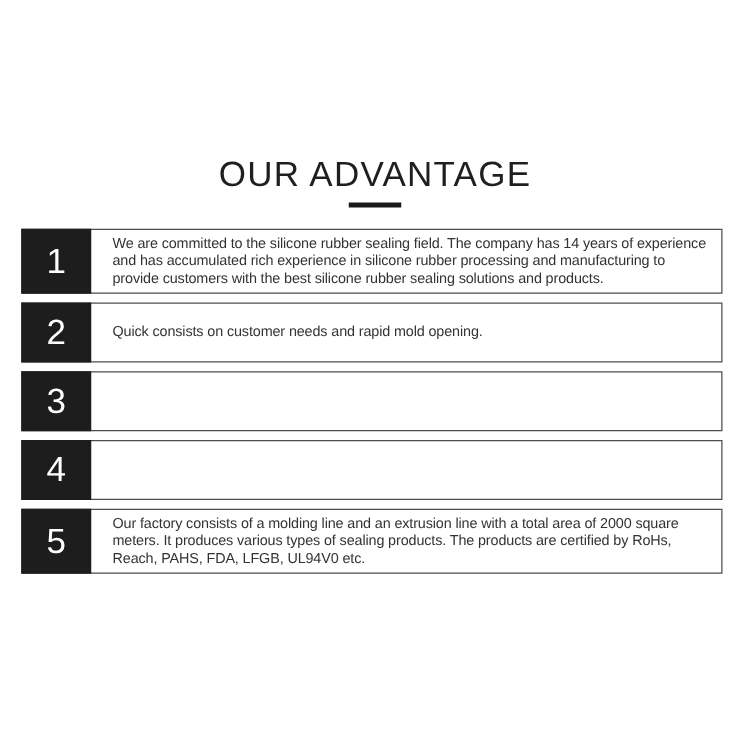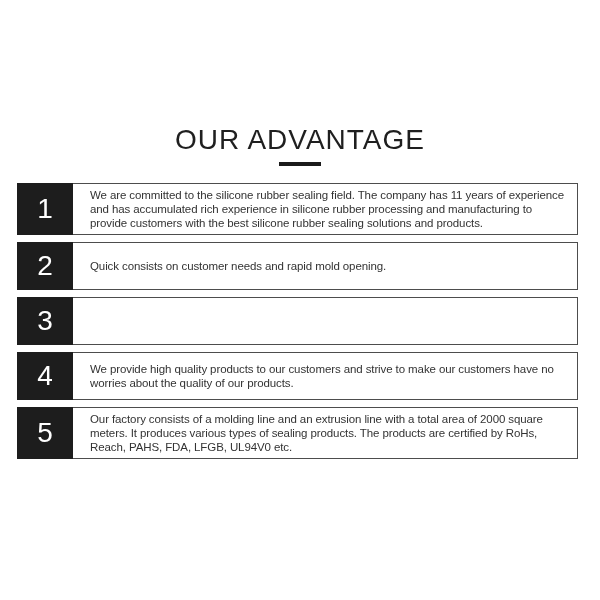--- a/index.html
+++ b/index.html
@@ -74,35 +74,34 @@
 
 <div class="canvas">
 
   <div class="title">OUR ADVANTAGE</div>
   <div class="title-underline"></div>
 
   <div class="rows">
 
     <div class="row">
       <div class="num">1</div>
-      <div class="txt">We are committed to the silicone rubber sealing field. The company has 11 years of experience and has accumulated rich experience in silicone rubber processing and manufacturing to provide customers with the best silicone rubber sealing solutions and products.</div>
+      <div class="txt">We are committed to the silicone rubber sealing field. The company has 14 years of experience and has accumulated rich experience in silicone rubber processing and manufacturing to provide customers with the best silicone rubber sealing solutions and products.</div>
     </div>
 
     <div class="row">
       <div class="num">2</div>
       <div class="txt">Quick consists on customer needs and rapid mold opening.</div>
     </div>
 
     <div class="row">
       <div class="num">3</div>
     </div>
 
     <div class="row">
       <div class="num">4</div>
-      <div class="txt">We provide high quality products to our customers and strive to make our customers have no worries about the quality of our products.</div>
     </div>
 
     <div class="row">
       <div class="num">5</div>
       <div class="txt">Our factory consists of a molding line and an extrusion line with a total area of 2000 square meters. It produces various types of sealing products. The products are certified by RoHs, Reach, PAHS, FDA, LFGB, UL94V0 etc.</div>
     </div>
 
   </div>
 </div>
 

